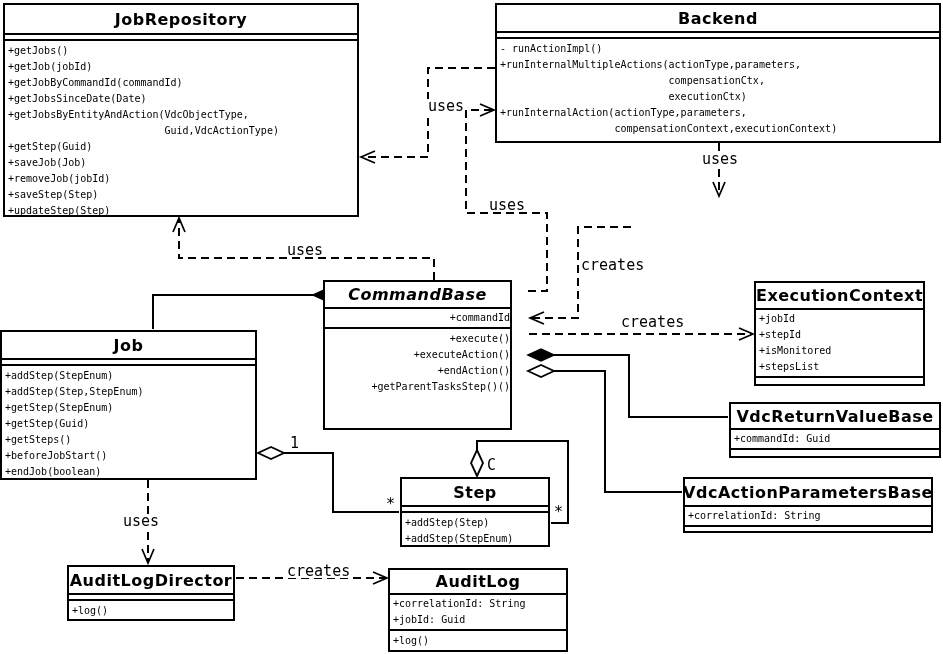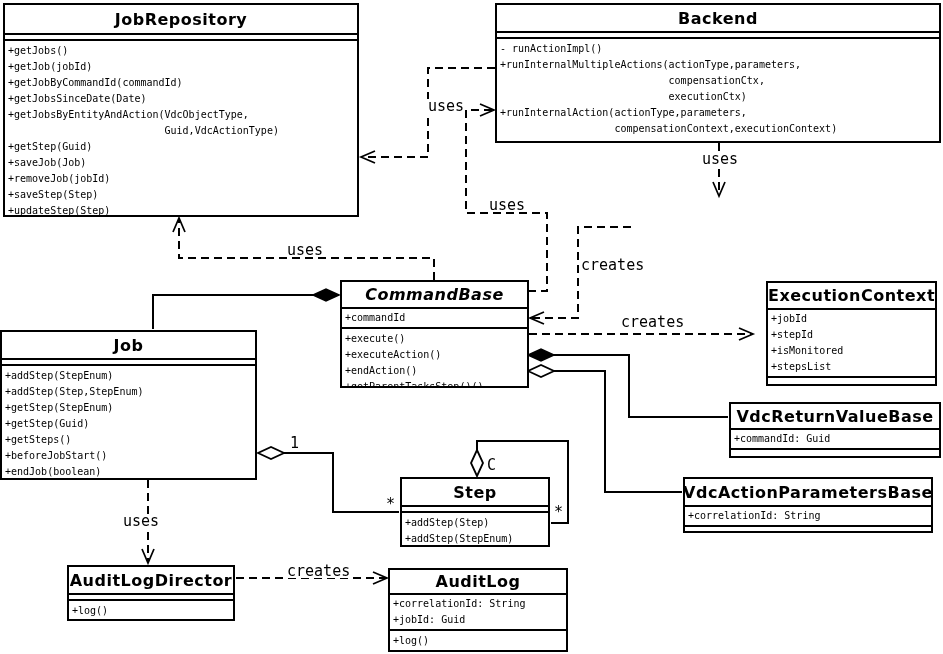--- a/index.html
+++ b/index.html
@@ -82,31 +82,31 @@
         <div class="sec attrs empty"></div>
         <div class="sec methods">
           <div class="member">- runActionImpl()</div>
           <div class="member">+runInternalMultipleActions(actionType,parameters,</div>
           <div class="member">                            compensationCtx,</div>
           <div class="member">                            executionCtx)</div>
           <div class="member">+runInternalAction(actionType,parameters,</div>
           <div class="member">                   compensationContext,executionContext)</div>
         </div>
       </div>
-      <div class="class-box" style="left: 754px; top: 281px; width: 171px; height: 105px; margin-left: 12px;">
+      <div class="class-box" style="left: 754px; top: 281px; width: 171px; height: 105px;">
         <div class="class-title" style="height: 25px;">ExecutionContext</div>
         <div class="sec attrs">
           <div class="member">+jobId</div>
           <div class="member">+stepId</div>
           <div class="member">+isMonitored</div>
           <div class="member">+stepsList</div>
         </div>
         <div class="sec methods empty"></div>
       </div>
-      <div class="class-box" style="left: 340px; top: 280px; width: 189px; height: 108px;">
+      <div class="class-box" style="left: 323px; top: 280px; width: 189px; height: 150px; text-align: right;">
         <div class="class-title italic" style="height: 25px;">CommandBase</div>
         <div class="sec attrs">
           <div class="member">+commandId</div>
         </div>
         <div class="sec methods">
           <div class="member">+execute()</div>
           <div class="member">+executeAction()</div>
           <div class="member">+endAction()</div>
           <div class="member">+getParentTasksStep()()</div>
         </div>

